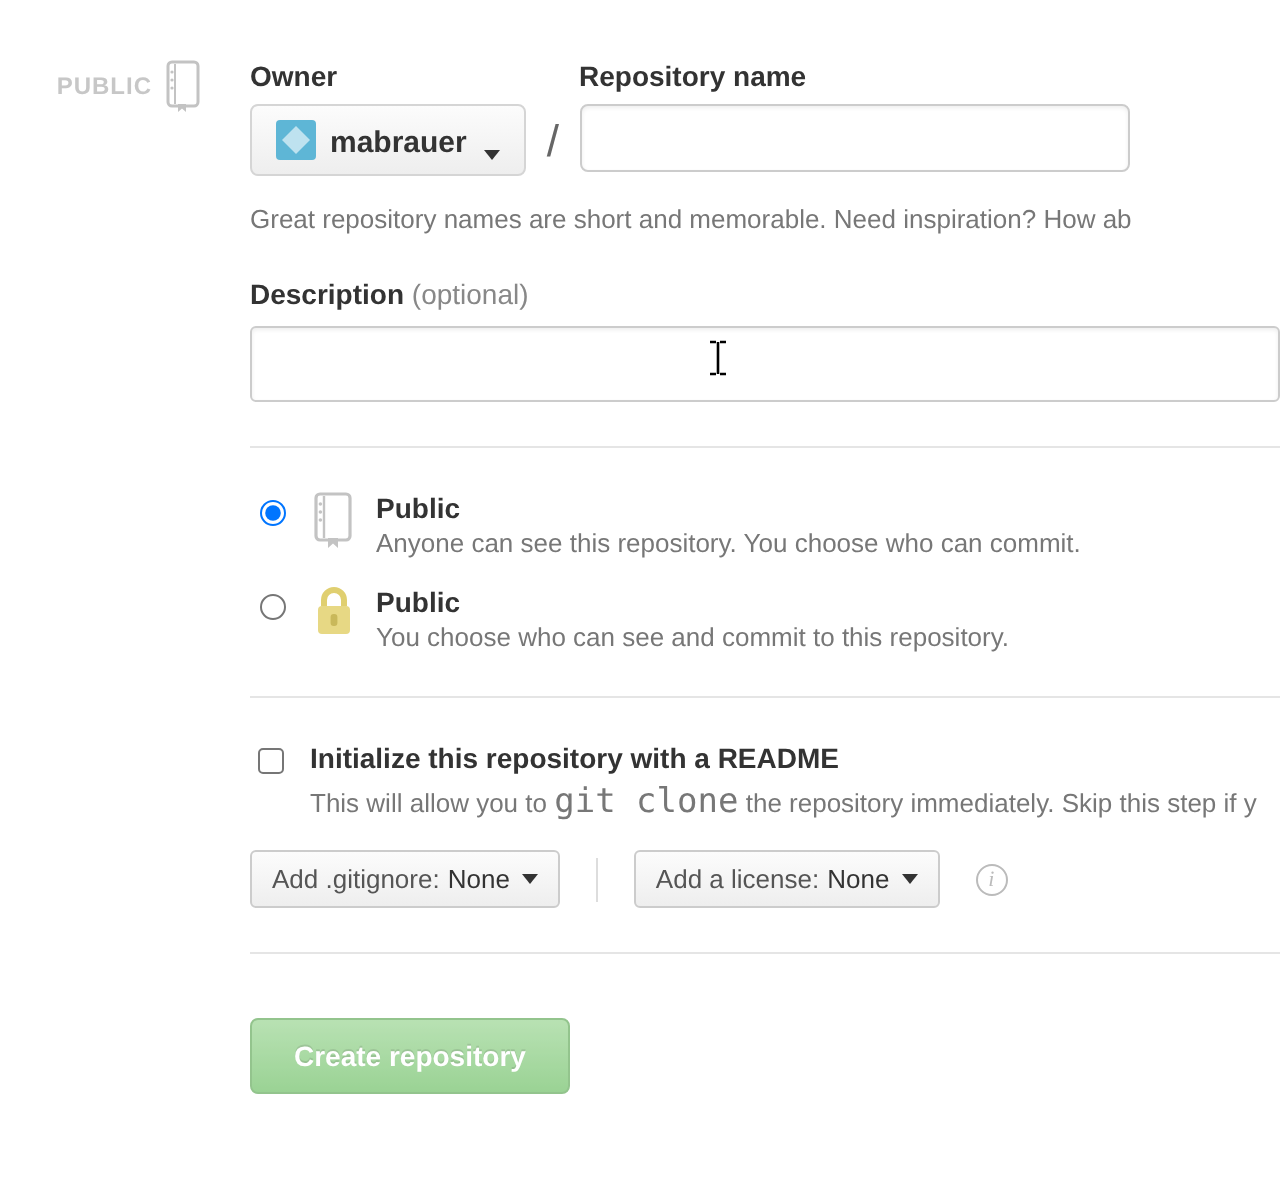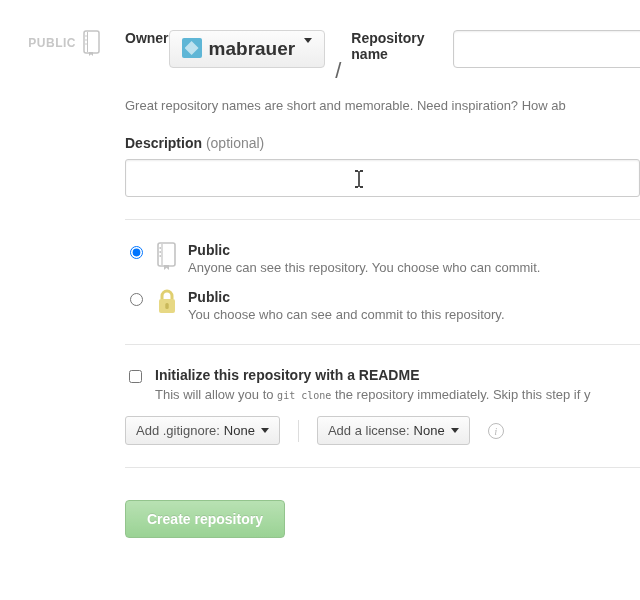--- a/index.html
+++ b/index.html
@@ -26,38 +26,38 @@
   }
   .public-badge {
     color: #c7c7c7;
     font-weight: bold;
     font-size: 12px;
     letter-spacing: 0.5px;
   }
   .repo-icon-gray svg { display: block; }
   .main-col { margin-left: 110px; }
   .row1 { display: flex; align-items: flex-start; }
-  .field { display: flex; flex-direction: row; }
+  .field { display: flex; flex-direction: column; }
   .label {
     font-weight: bold;
     color: #333;
     margin-bottom: 6px;
     font-size: 14px;
   }
   .owner-dd {
     background: linear-gradient(#fcfcfc, #eee);
     border: 1px solid #d5d5d5;
     border-radius: 4px;
     padding: 7px 12px;
     font-weight: bold;
-    font-size: 19px;
+    font-size: 15px;
     color: #333;
     cursor: pointer;
     display: inline-flex;
-    align-items: flex-start;
+    align-items: flex-end;
     gap: 7px;
   }
   .owner-avatar {
     width: 20px; height: 20px;
     background:#5eb6d6;
     display:inline-block;
     position:relative;
     border-radius:2px;
   }
   .owner-avatar::after{
@@ -101,21 +101,21 @@
   .hr { border: none; border-top: 1px solid #e5e5e5; margin: 22px 0; }
   .vis-opt { display: flex; align-items: flex-start; gap: 10px; margin-bottom: 14px; }
   .vis-opt input[type=radio] { margin-top: 4px; }
   .vis-texts { display: flex; flex-direction: column; }
   .vis-title { font-weight: bold; color: #333; font-size: 14px; }
   .vis-desc { color: #777; font-size: 13px; margin-top: 2px; }
   .repo-icon { display:inline-block; }
   .lock-icon { display:inline-block; }
   .readme-row { display: flex; align-items: flex-start; gap: 10px; }
   .readme-desc { color: #777; font-size: 13px; margin-top: 4px; }
-  code.inline { font-family: Consolas, monospace; font-size: 10px; text-align: center; }
+  code.inline { font-family: Consolas, monospace; font-size: 17px; text-align: center; }
   .dd-row { display: flex; align-items: center; gap: 18px; margin-top: 14px; }
   .dd {
     background: linear-gradient(#fcfcfc, #eee);
     border: 1px solid #ccc;
     border-radius: 3px;
     padding: 6px 10px;
     font-size: 13px;
     color: #555;
     cursor: pointer;
     display: inline-flex;

